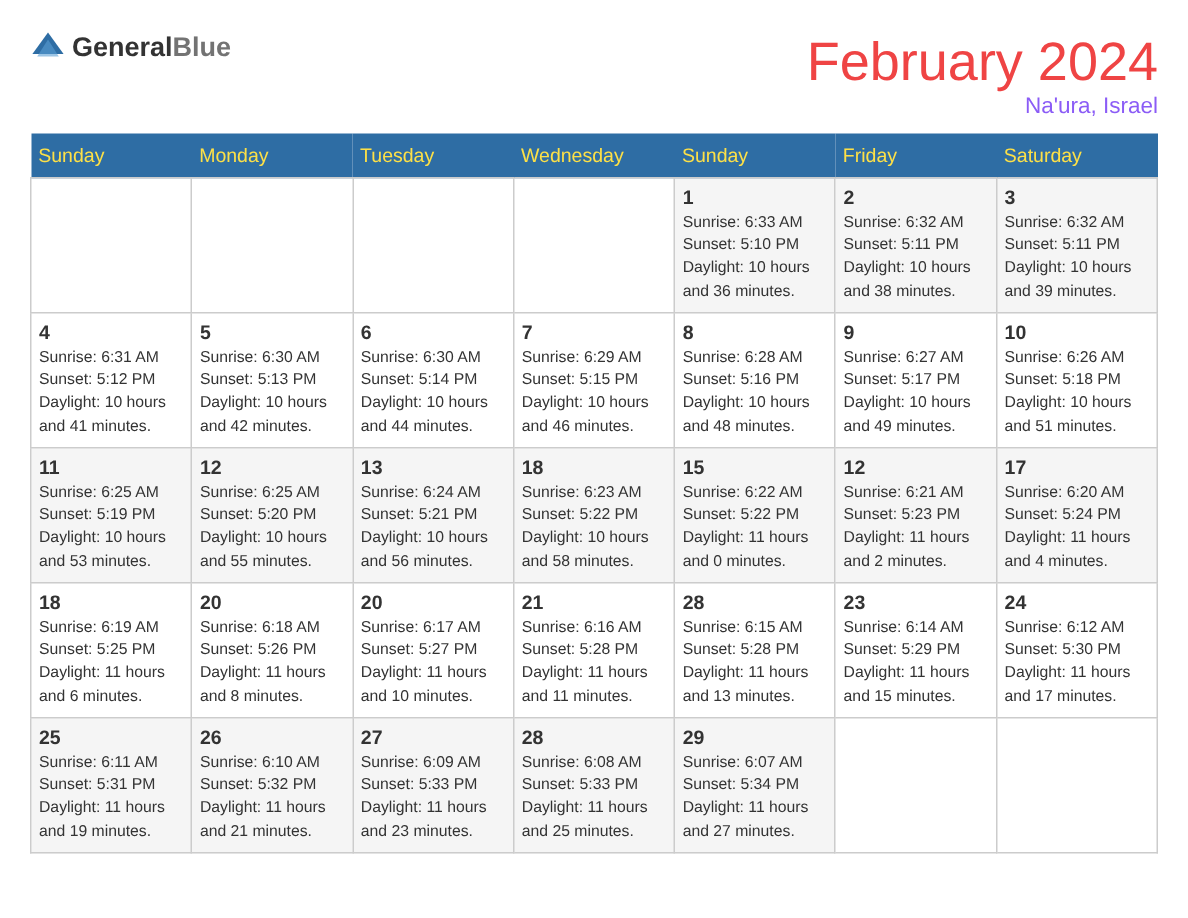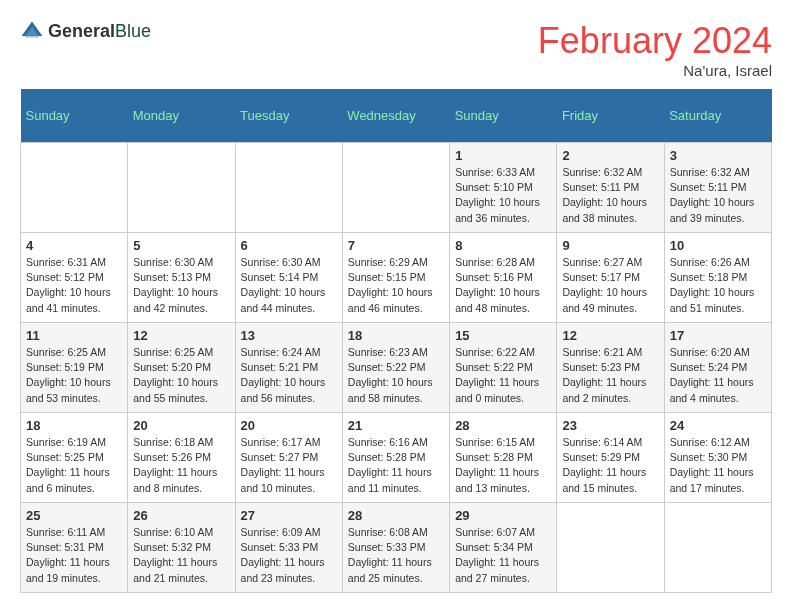--- a/index.html
+++ b/index.html
@@ -26,48 +26,48 @@
       flex-direction: row;
       line-height: 1.1;
     }
     .logo-general {
       font-size: 18px;
       font-weight: bold;
       color: #333;
     }
     .logo-blue {
       font-size: 18px;
-      font-weight: normal;
-      color: #14532d;
+      font-weight: bold;
+      color: #737373;
     }
     .logo-icon {
       width: 24px;
       height: 24px;
     }
     .title-area {
       text-align: right;
     }
     .month-title {
       font-size: 36px;
       font-weight: normal;
       color: #ef4444;
     }
     .location {
       font-size: 15px;
-      color: #404040;
+      color: #8b5cf6;
     }
     table {
       width: 100%;
       border-collapse: collapse;
       table-layout: fixed;
     }
     thead tr th {
       background-color: #2e6da4;
-      color: #86efac;
-      padding: 19px 5px;
+      color: #fde047;
+      padding: 7px 5px;
       text-align: left;
       font-size: 13px;
       font-weight: normal;
     }
     tbody tr td {
       border: 1px solid #ccc;
       vertical-align: top;
       padding: 5px 5px 5px 5px;
       height: 90px;
       font-size: 11px;

